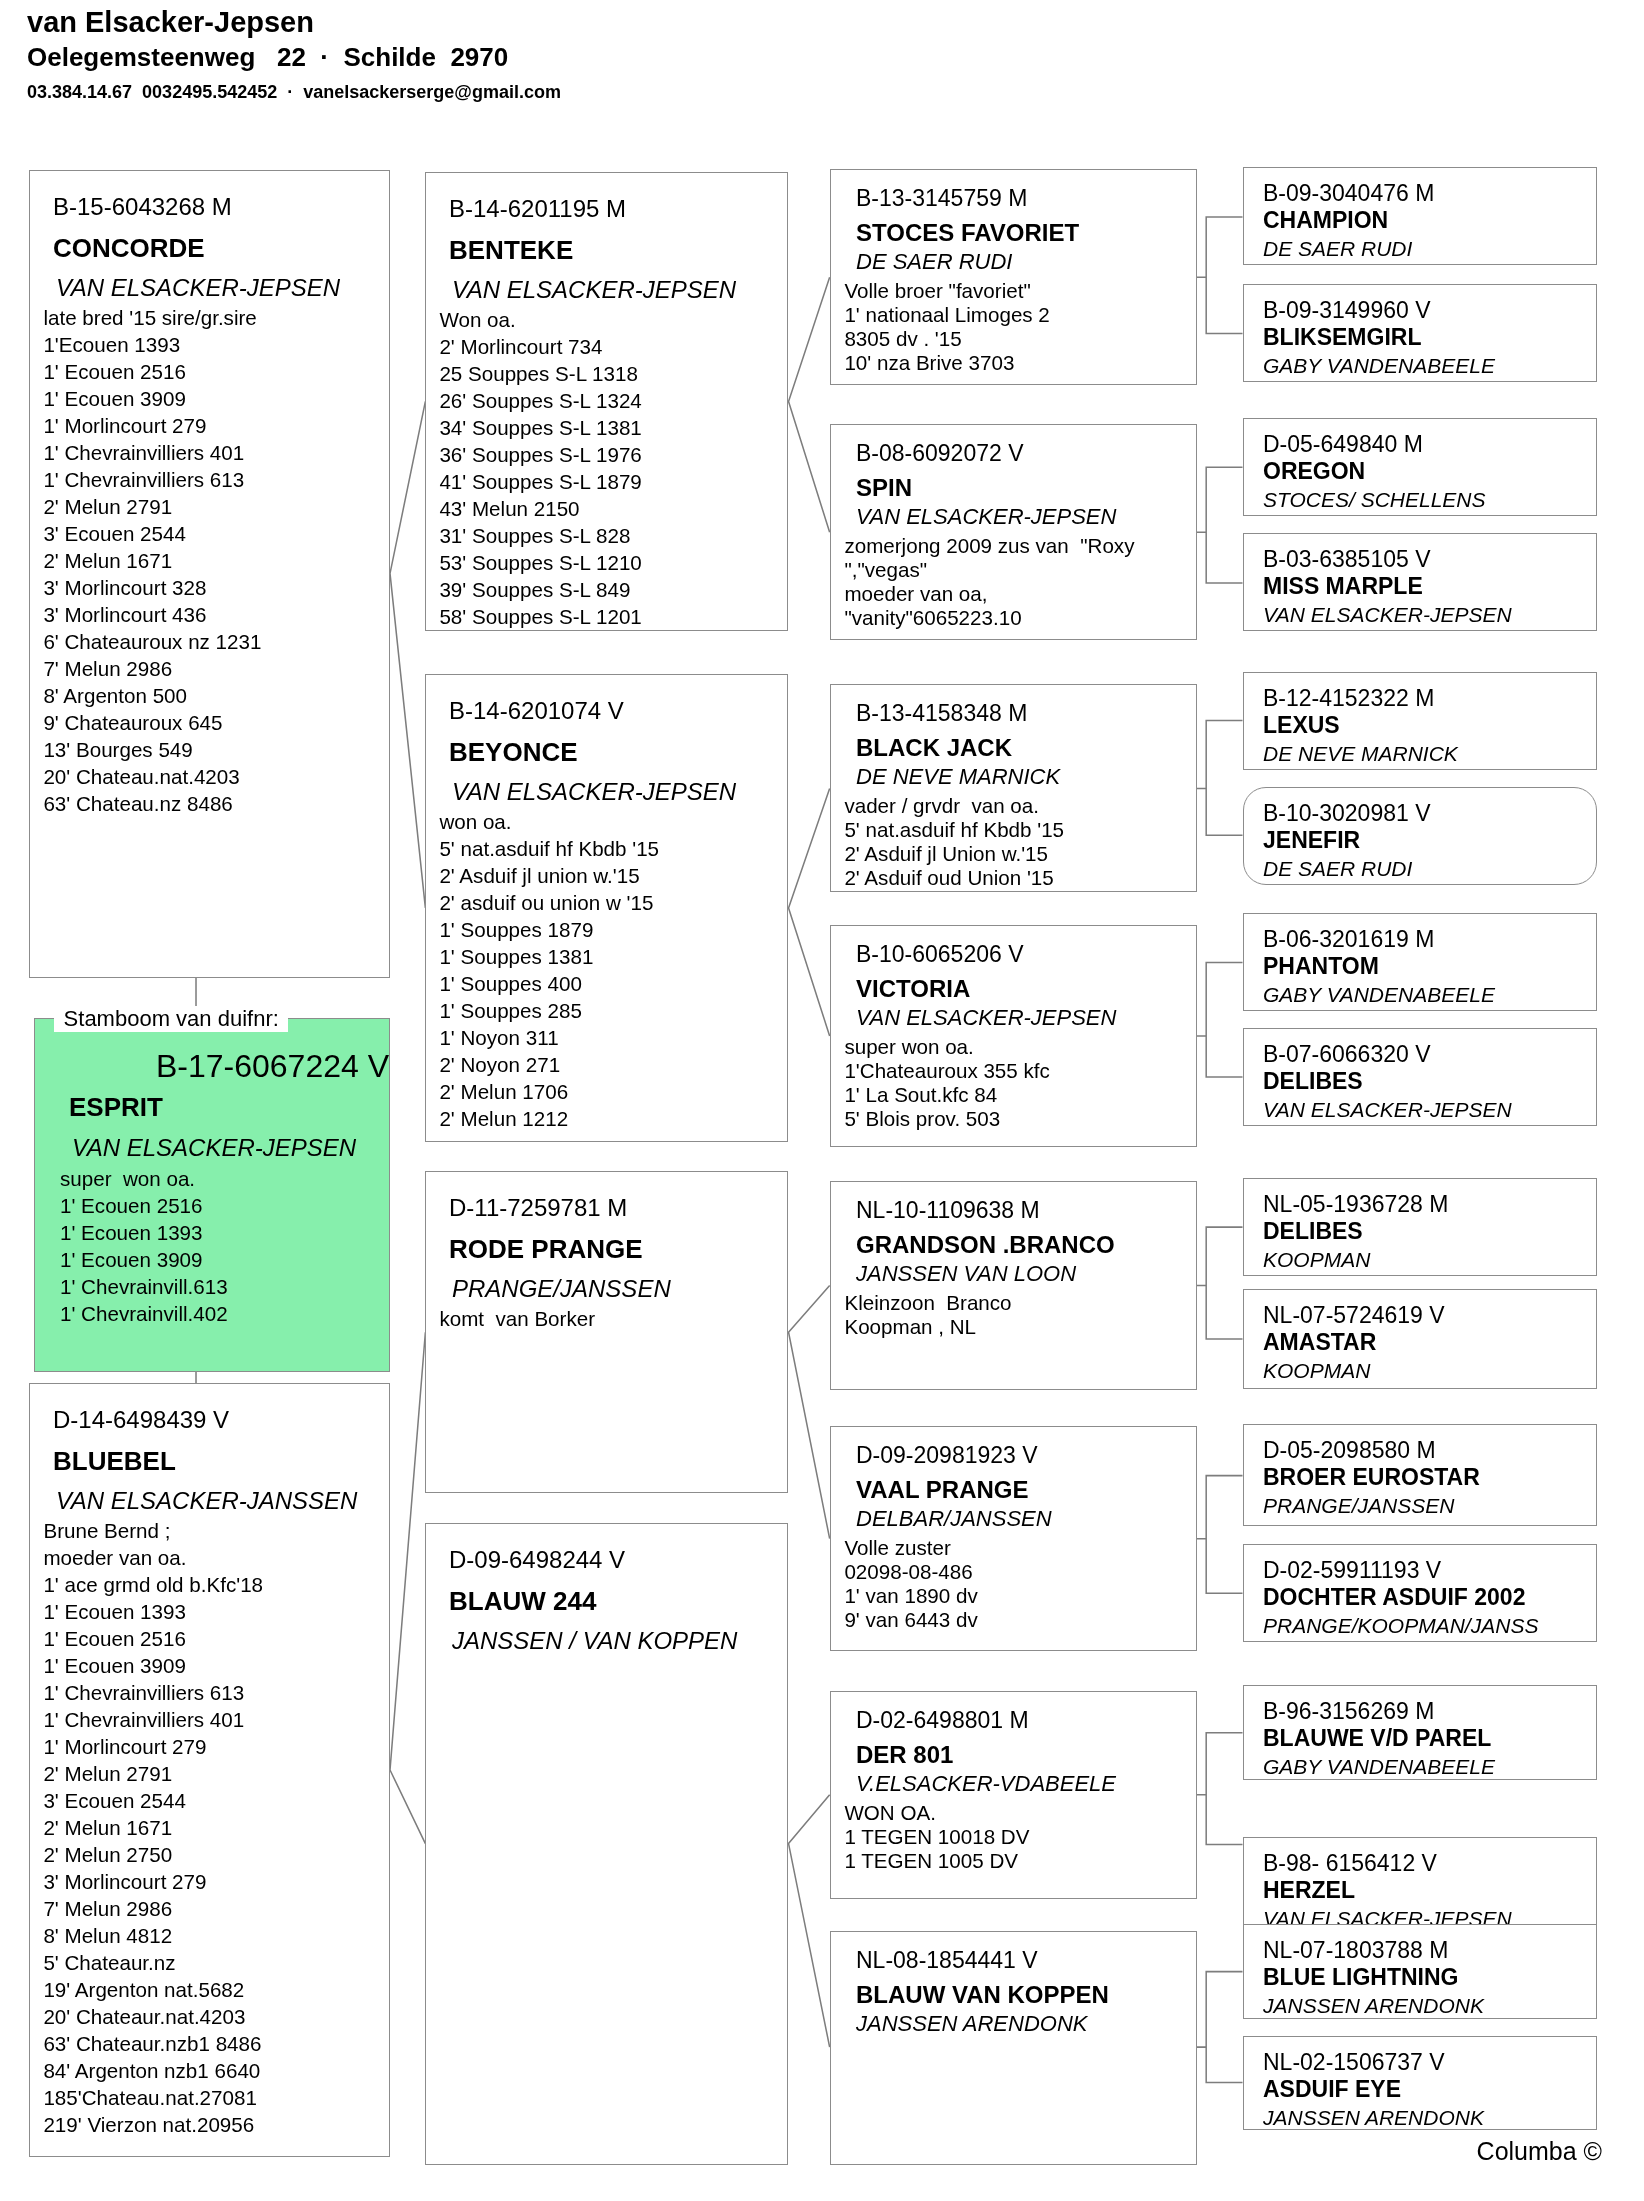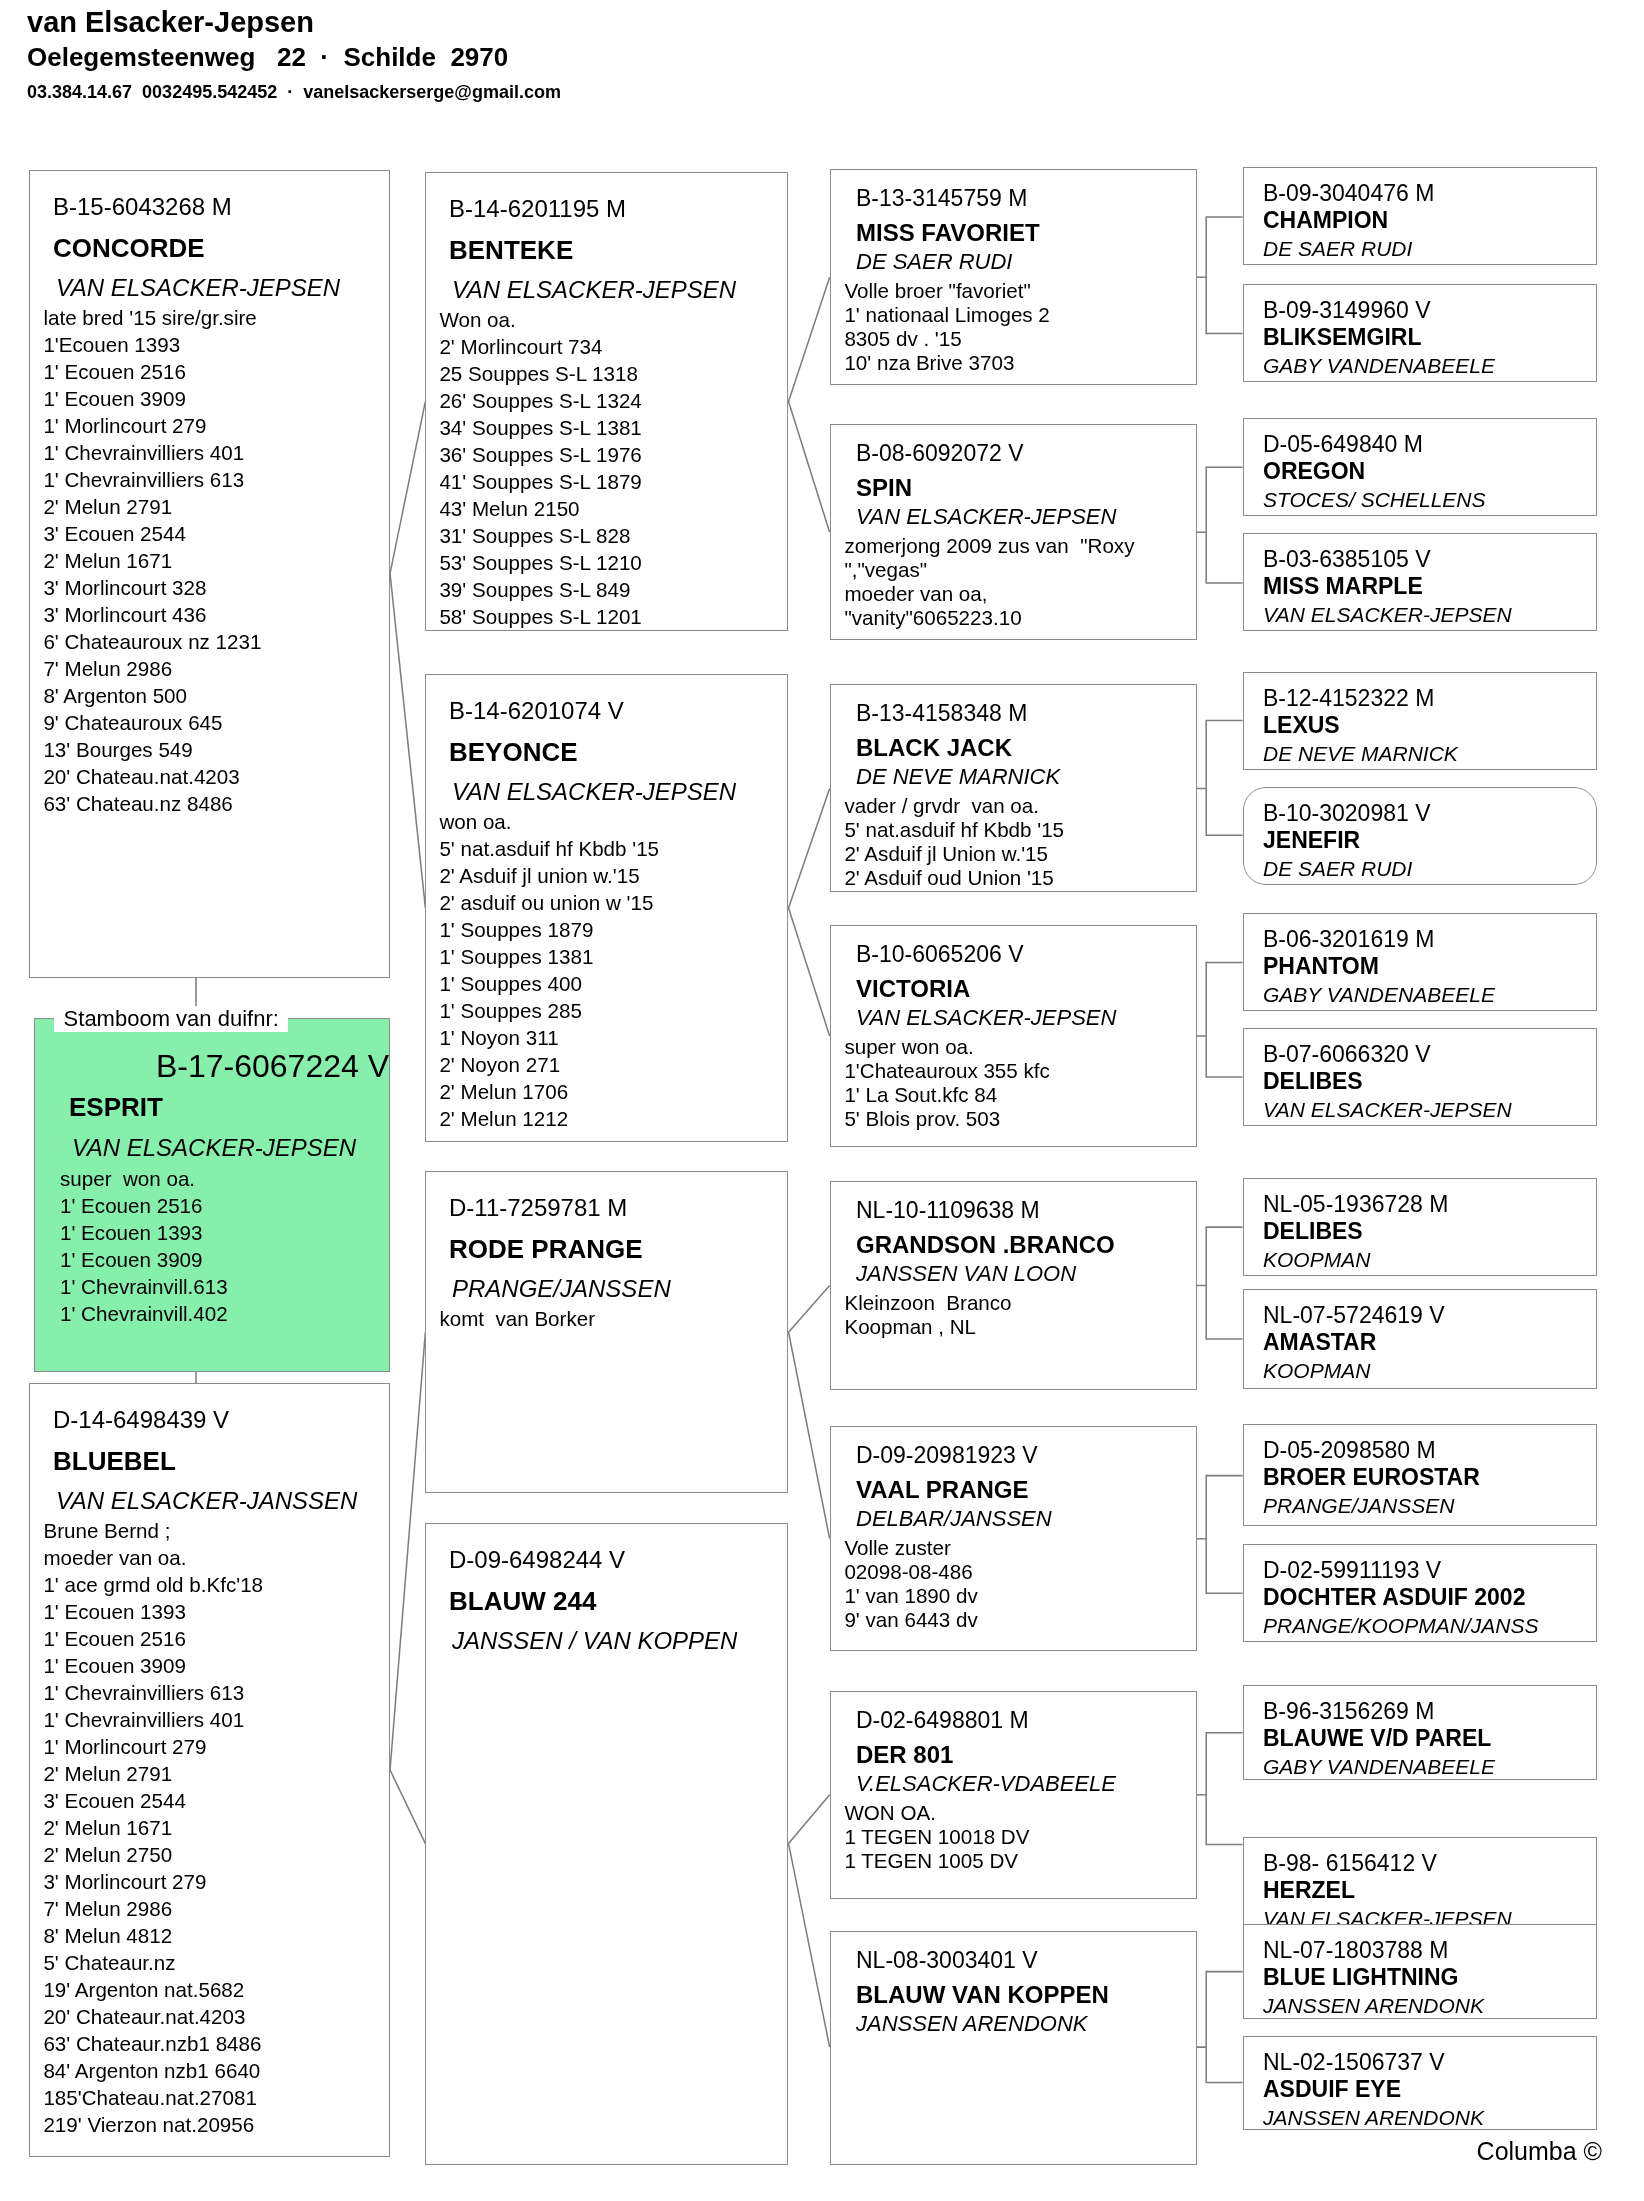--- a/index.html
+++ b/index.html
@@ -112,21 +112,21 @@
   </div>
 
   <div class="box big" style="left:425px;top:1523px;width:363px;height:642px;">
     <div class="ring">D-09-6498244 V</div>
     <div class="bird-name">BLAUW 244</div>
     <div class="fancier">JANSSEN / VAN KOPPEN</div>
   </div>
 
   <div class="box mid" style="left:830px;top:169px;width:367px;height:216px;">
     <div class="ring">B-13-3145759 M</div>
-    <div class="bird-name">MISS FAVORIET</div>
+    <div class="bird-name">STOCES FAVORIET</div>
     <div class="fancier">DE SAER RUDI</div>
     <div class="details"><div class="dline">Volle broer "favoriet"</div><div class="dline">1' nationaal Limoges 2</div><div class="dline">8305 dv . '15</div><div class="dline">10' nza Brive 3703</div></div>
   </div>
 
   <div class="box mid" style="left:830px;top:424px;width:367px;height:216px;">
     <div class="ring">B-08-6092072 V</div>
     <div class="bird-name">SPIN</div>
     <div class="fancier">VAN ELSACKER-JEPSEN</div>
     <div class="details"><div class="dline">zomerjong 2009 zus van  "Roxy</div><div class="dline">","vegas"</div><div class="dline">moeder van oa,</div><div class="dline">"vanity"6065223.10</div></div>
   </div>
@@ -160,21 +160,21 @@
   </div>
 
   <div class="box mid" style="left:830px;top:1691px;width:367px;height:208px;">
     <div class="ring">D-02-6498801 M</div>
     <div class="bird-name">DER 801</div>
     <div class="fancier">V.ELSACKER-VDABEELE</div>
     <div class="details"><div class="dline">WON OA.</div><div class="dline">1 TEGEN 10018 DV</div><div class="dline">1 TEGEN 1005 DV</div></div>
   </div>
 
   <div class="box mid" style="left:830px;top:1931px;width:367px;height:234px;">
-    <div class="ring">NL-08-3003401 V</div>
+    <div class="ring">NL-08-1854441 V</div>
     <div class="bird-name">BLAUW VAN KOPPEN</div>
     <div class="fancier">JANSSEN ARENDONK</div>
   </div>
 
   <div class="box small" style="left:1243px;top:167px;width:354px;height:98px;">
     <div class="ring">B-09-3040476 M</div>
     <div class="bird-name">CHAMPION</div>
     <div class="fancier">DE SAER RUDI</div>
   </div>
 

